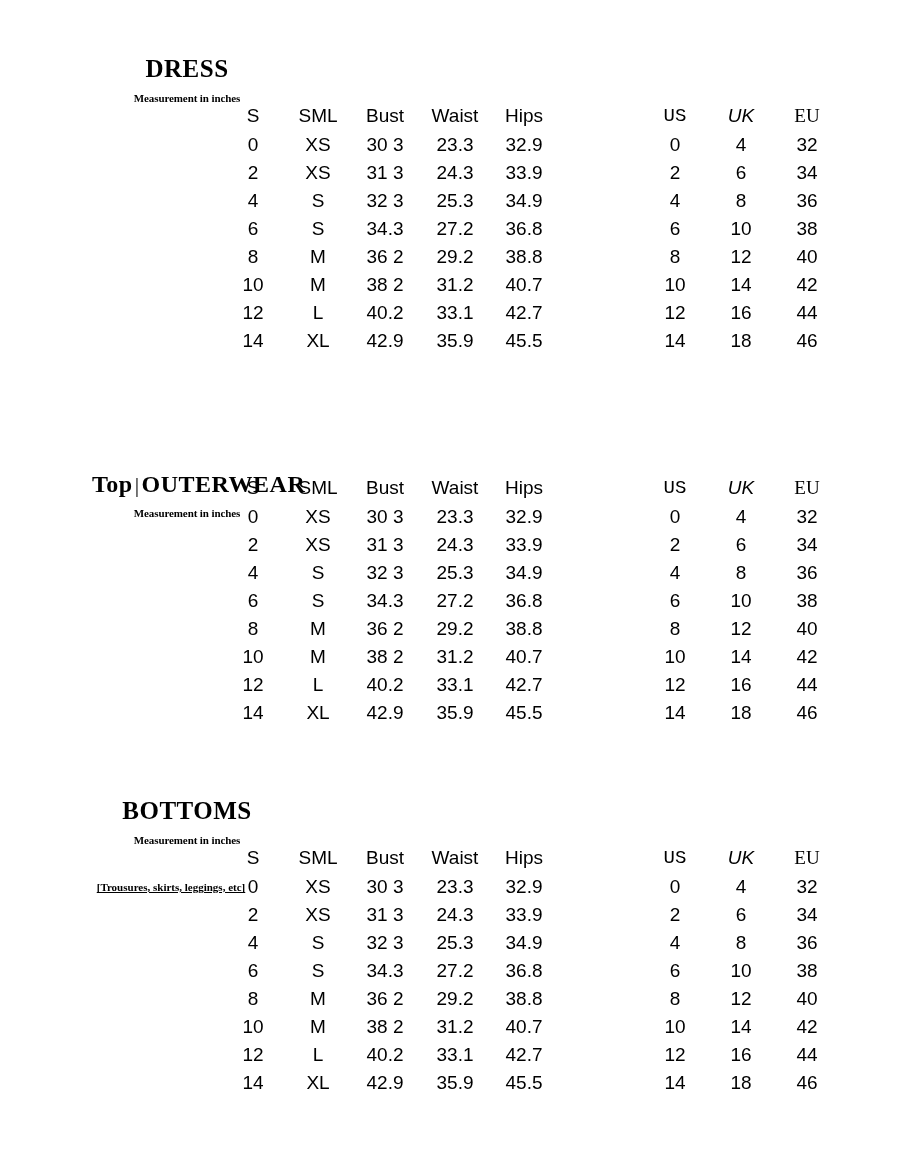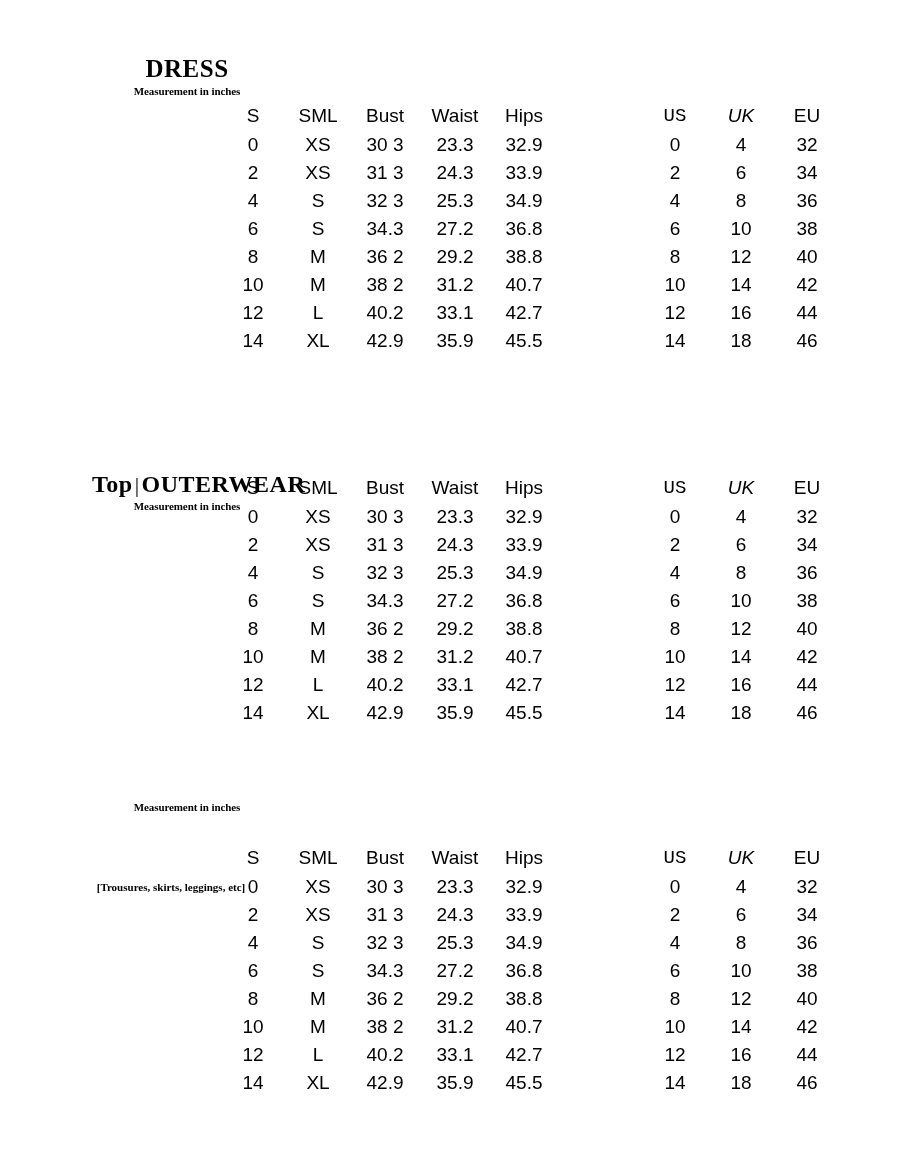--- a/index.html
+++ b/index.html
@@ -47,21 +47,21 @@
   .section-title .bar {
     font-weight: normal;
     font-size: 22px;
     padding: 0 2px;
   }
   .section-sub {
     font-family: "Liberation Serif", serif;
     font-weight: bold;
     font-size: 11px;
     letter-spacing: -0.1px;
-    margin-top: 3px;
+    margin-top: 10px;
     color: #000;
     white-space: nowrap;
   }
   .section-note {
     font-family: "Liberation Serif", serif;
     font-weight: bold;
     font-size: 11px;
     line-height: 1.35;
     color: #000;
     text-align: center;
@@ -90,21 +90,21 @@
     padding-bottom: 1px;
   }
   .col-s     { width: 58px; }
   .col-sml   { width: 72px; }
   .col-bust  { width: 62px; }
   .col-waist { width: 78px; }
   .col-hips  { width: 60px; }
   .col-gap   { width: 88px; }
   .col-us    { width: 66px; font-family: Liberation Mono, monospace; }
   .col-uk    { width: 66px; font-style: italic; }
-  .col-eu    { width: 66px; }
+  .col-eu    { width: 66px; font-family: Liberation Serif, serif; }
 </style>
 </head>
 <body>
 
 <div class="page">
 
   <div class="section" style="top:56px;">
     <div class="section-head" style="top:0px;">
       <div class="section-title">DRESS</div>
       <div class="section-sub">Measurement in inches</div>
@@ -325,23 +325,24 @@
           <td>14</td>
           <td>18</td>
           <td>46</td>
         </tr>
       </tbody>
     </table>
   </div>
 
   <div class="section" style="top:798px;">
     <div class="section-head" style="top:0px;">
+      <div class="section-title">BOTTOMS</div>
       <div class="section-sub">Measurement in inches</div>
     </div>
-    <div class="section-note" style="top:82px;">[Trousures, skirts, leggings, etc]</div>
+    <div class="section-note" style="top:82px;text-decoration:underline;">[Trousures, skirts, leggings, etc]</div>
 
     <table class="size-table" style="left:224px; top:46px;">
       <thead>
         <tr>
           <th class="col-s">S</th>
           <th class="col-sml">SML</th>
           <th class="col-bust">Bust</th>
           <th class="col-waist">Waist</th>
           <th class="col-hips">Hips</th>
           <th class="col-gap"></th>

